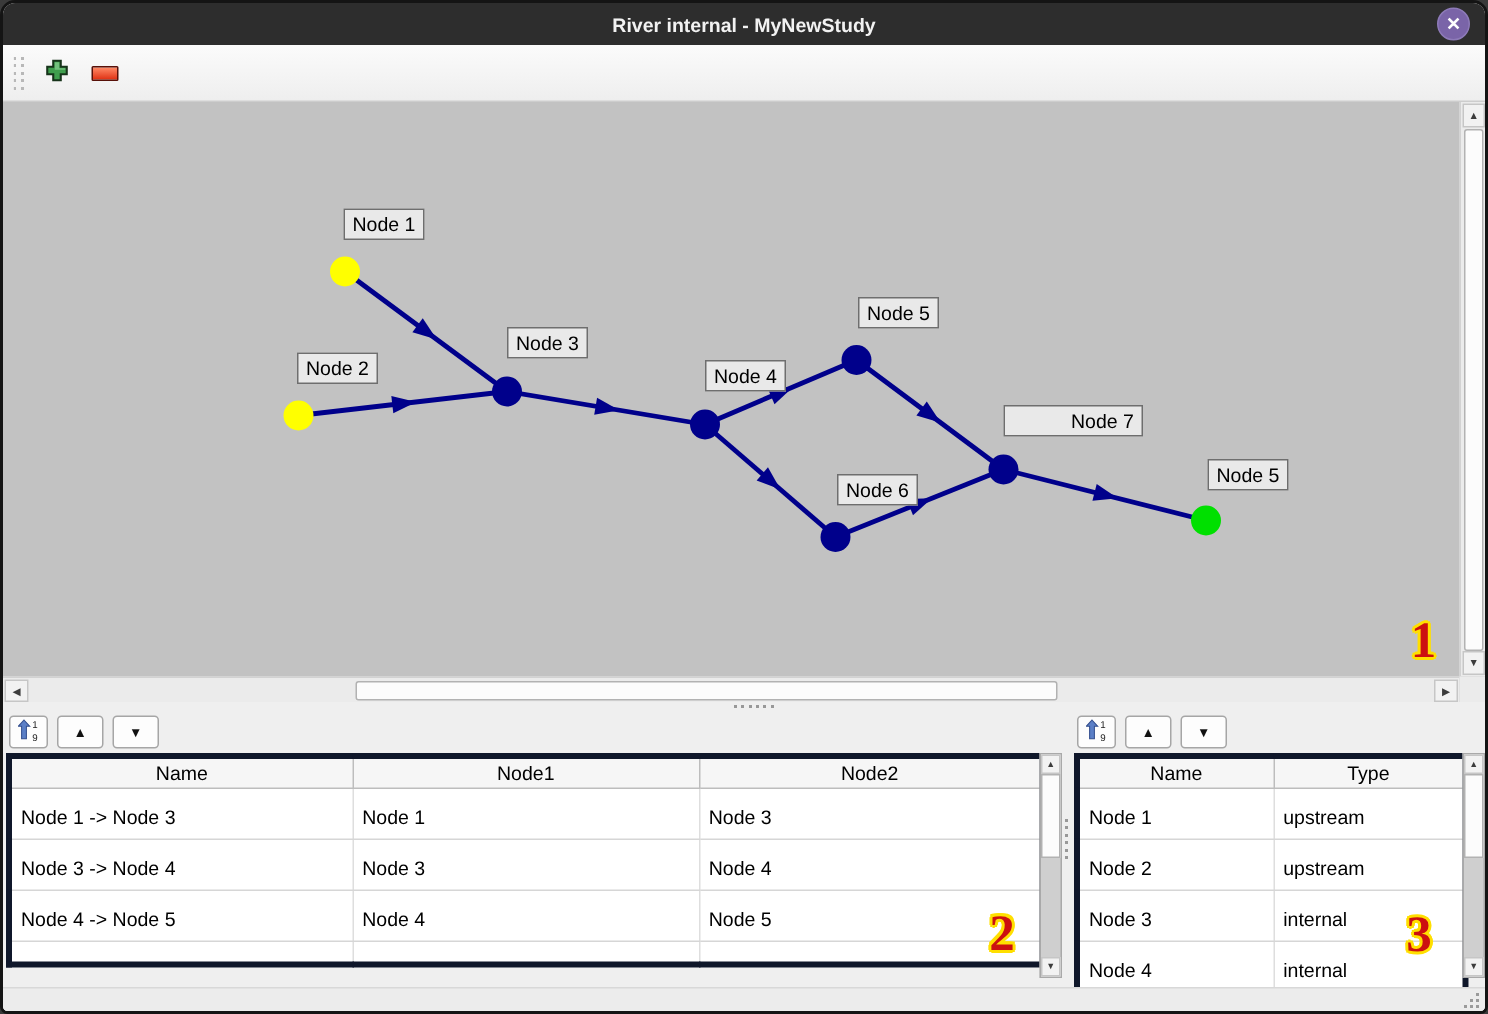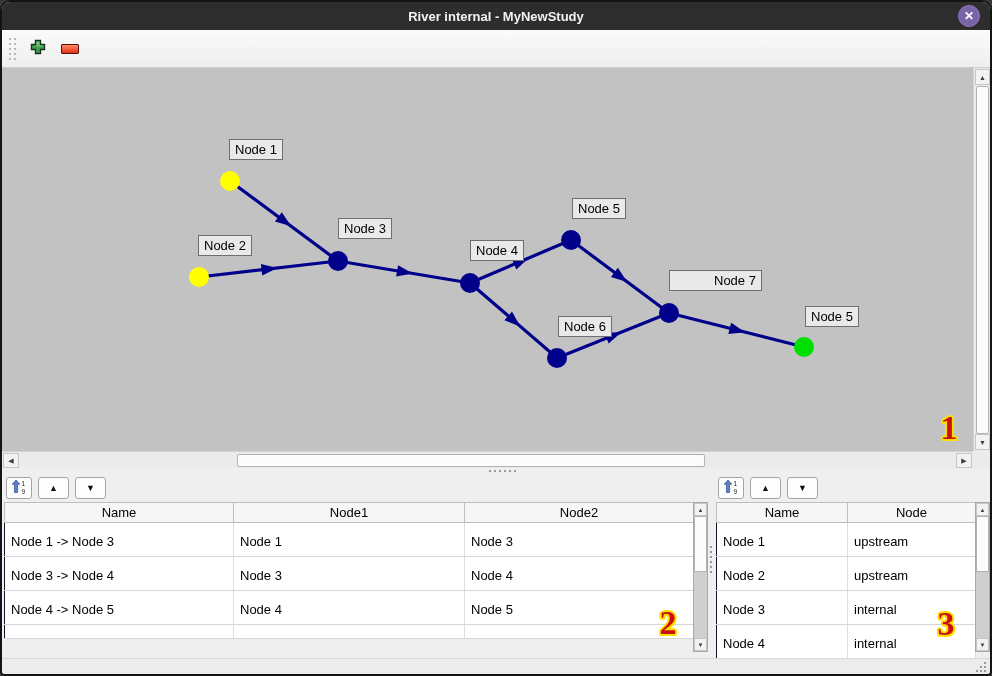--- a/index.html
+++ b/index.html
@@ -52,21 +52,21 @@
   .panel.left{width:706px;}
   .panel.right{width:276px;}
   .panel-toolbar{height:28px; display:flex; align-items:center; gap:6px; padding-left:4px; box-sizing:border-box;}
   .pt-btn{height:22px; background:#fdfdfd; border:1px solid #a6a6a6; border-radius:3px;
     display:flex; align-items:center; justify-content:center; box-sizing:border-box; padding:0;}
   .pt-btn.sort{width:26px;}
   .pt-btn.move{width:31px; font-size:9px; color:#111;}
   .table-wrap{position:relative; margin-left:2px; height:150px;}
   .panel.left  .table-wrap{width:704px;}
   .panel.right .table-wrap{width:274px;}
-  table.grid{border-collapse:collapse; table-layout:fixed; background:#fff; border:1px solid #0f172a;}
+  table.grid{border-collapse:collapse; table-layout:fixed; background:#fff; border:4px solid #0f172a;}
   .panel.left  table.grid{width:689px;}
   .panel.right table.grid{width:259px;}
   table.grid th{height:19px; background:#f6f6f6; font-weight:normal; font-size:13px; border:1px solid #bdbdbd; padding:0;}
   table.grid td{height:29px; font-size:13px; padding:4px 0 0 6px; background:#fff;
     border-right:1px solid #dedede; border-bottom:1px solid #d6d6d6; overflow:hidden; white-space:nowrap;}
   table.grid tr.partial td{height:9px;}
   .table-scroll{position:absolute; top:0; right:0; width:15px; height:150px; background:#cfcfcf; border:1px solid #a9a9a9; box-sizing:border-box;}
   .table-scroll .sb-btn{left:0; width:13px; height:13px; font-size:6px;}
   .table-scroll .t-up{top:0;}
   .table-scroll .t-down{bottom:0; top:auto;}
@@ -254,21 +254,21 @@
       </div>
       <div class="table-wrap">
         <table class="grid" id="nodes-table">
             <colgroup>
               <col style="width: 131px;">
               <col style="width: 128px;">
             </colgroup>
             <thead>
               <tr>
                 <th>Name</th>
-                <th>Node</th>
+                <th>Type</th>
               </tr>
             </thead>
             <tbody>
               <tr>
                 <td>Node 1</td>
                 <td>upstream</td>
               </tr>
               <tr>
                 <td>Node 2</td>
                 <td>upstream</td>

